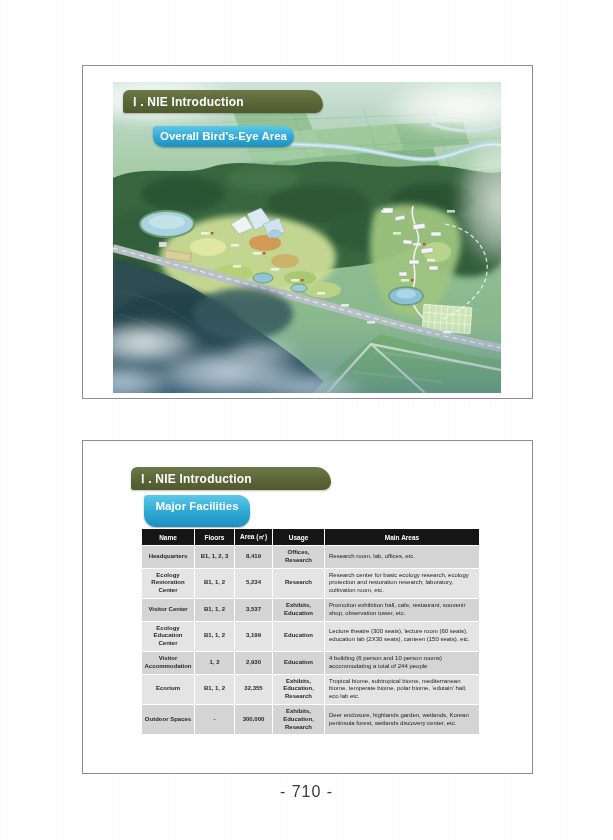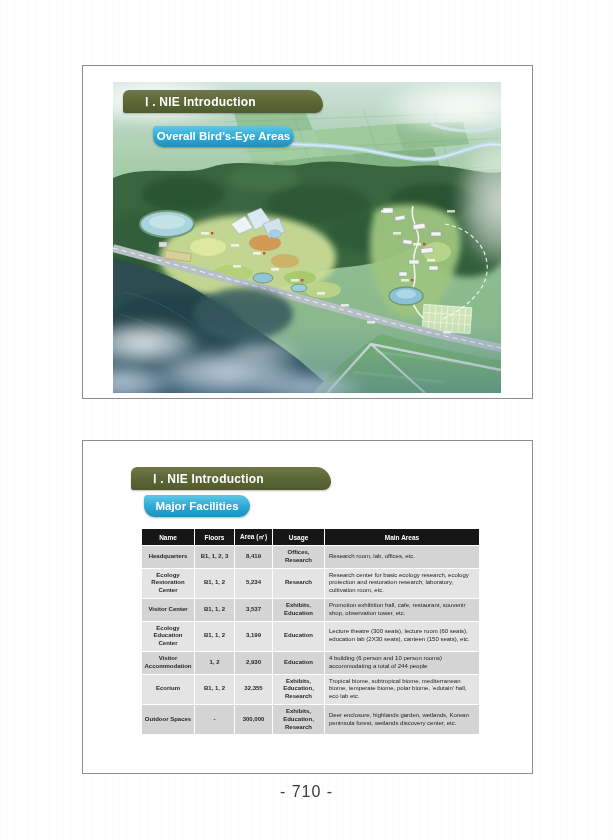--- a/index.html
+++ b/index.html
@@ -17,34 +17,34 @@
   #slide2{top:440px;}
   .photo{
     position:absolute;left:30px;top:16px;width:388px;height:311px;overflow:hidden;background:#9fc79e;
   }
   .photo svg{display:block;width:100%;height:100%;}
   .banner{
     position:absolute;height:23px;width:200px;box-sizing:border-box;
     background:linear-gradient(180deg,#6e7748 0%,#5c6536 55%,#515a2e 100%);
     border-radius:8px 20px 10px 3px;
     color:#ffffff;font-weight:bold;font-size:12px;line-height:25px;
-    padding-left:22px;letter-spacing:.2px;
+    padding-left:10px;letter-spacing:.2px;
     box-shadow:0 1px 2px rgba(0,0,0,.25);
   }
   .pill{
     position:absolute;box-sizing:border-box;
     background:linear-gradient(180deg,#5cc8e7 0%,#2ea7d4 55%,#1d8fc0 100%);
     border-radius:4px 12px 12px 12px;
     color:#ffffff;font-weight:bold;text-align:center;
     box-shadow:0 1px 2px rgba(0,0,0,.3);
   }
   #slide1 .banner{left:40px;top:24px;}
   #slide1 .pill{left:70px;top:60px;width:141px;height:21px;font-size:11.5px;line-height:21px;}
   #slide2 .banner{left:48px;top:26px;}
-  #slide2 .pill{left:61px;top:54px;width:106px;height:22px;font-size:11.5px;line-height:22px;}
+  #slide2 .pill{left:61px;top:54px;width:106px;height:32px;font-size:11.5px;line-height:22px;}
   table.fac{
     position:absolute;left:58px;top:87px;width:338px;
     border-collapse:collapse;table-layout:fixed;background:#fff;
   }
   table.fac th, table.fac td{
     border:1.5px solid #ffffff;vertical-align:middle;
     font-family:"Liberation Sans", sans-serif;
   }
   table.fac th{
     background:#161616;color:#ffffff;font-size:6.5px;font-weight:bold;
@@ -262,21 +262,21 @@
         </g>
       </g>
 
       <rect x="0" y="238" width="388" height="73" fill="url(#gBottom)"></rect>
     </svg>
   </div>
   <div class="banner">
     <span>Ⅰ . NIE Introduction</span>
   </div>
   <div class="pill">
-    <span>Overall Bird’s-Eye Areas</span>
+    <span>Overall Bird’s-Eye Area</span>
   </div>
 </div>
 
 <div class="slide" id="slide2">
   <div class="banner">
     <span>Ⅰ . NIE Introduction</span>
   </div>
   <div class="pill">
     <span>Major Facilities</span>
   </div>

